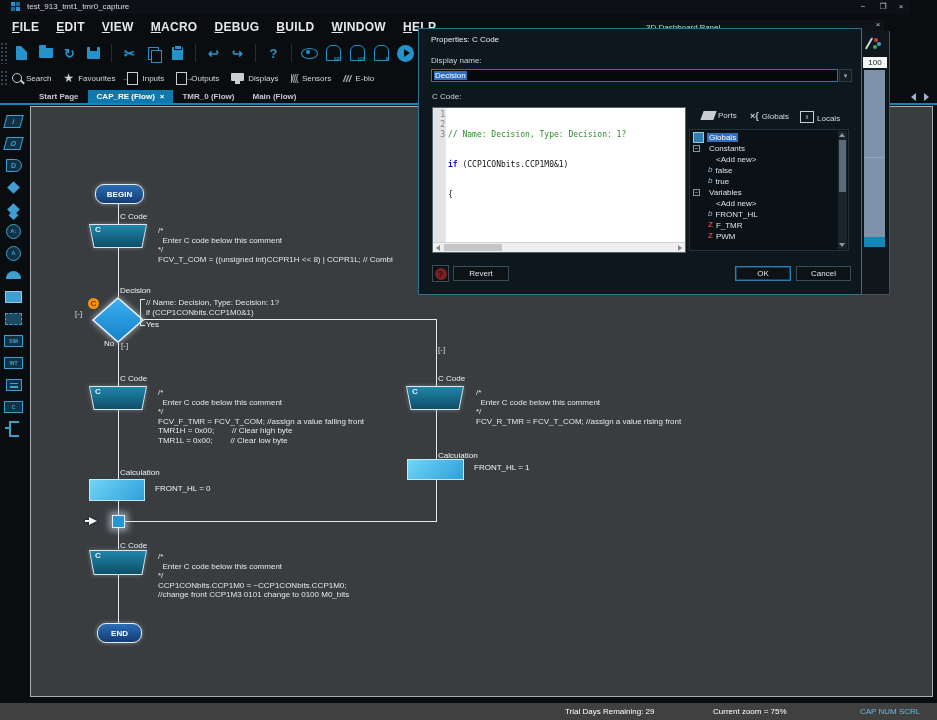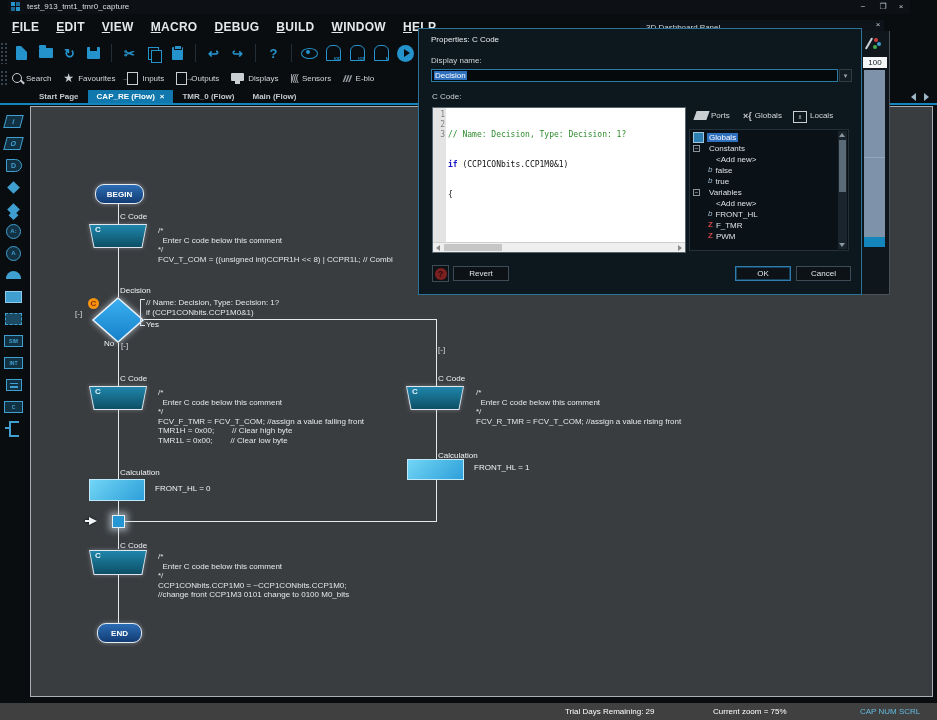--- a/index.html
+++ b/index.html
@@ -158,21 +158,21 @@
   #gutter{position:absolute;left:0;top:0;width:13px;height:134px;background:#e4e4e4;color:#808080;
           text-align:right;padding:2px 1px 0 0;box-sizing:border-box;line-height:10px;}
   #codelines{position:absolute;left:15px;top:2px;line-height:10px;color:#101010;white-space:pre;}
   .tok-com{color:#2e8b2e;}
   .tok-kw{color:#1414c8;font-weight:bold;}
   #hscroll{position:absolute;left:0;bottom:0;width:100%;height:10px;background:#efefef;border-top:1px solid #d0d0d0;box-sizing:border-box;}
   #hscroll .thumb{position:absolute;left:11px;top:1px;width:58px;height:7px;background:#c6c6c6;}
   #hscroll .arw{position:absolute;top:2px;width:0;height:0;border-top:3px solid transparent;border-bottom:3px solid transparent;}
   #hscroll .al{left:3px;border-right:4px solid #8a8a8a;}
   #hscroll .ar{right:3px;border-left:4px solid #8a8a8a;}
-  .vtab{position:absolute;display:flex;align-items:flex-start;gap:3px;font-size:8px;color:#d4dade;}
+  .vtab{position:absolute;display:flex;align-items:flex-end;gap:3px;font-size:8px;color:#d4dade;margin-left:7px;}
   .icports{width:13px;height:9px;background:#c9ced2;transform:skewX(-20deg);}
   .icglob{font-size:9px;color:#c9ced2;font-weight:bold;}
   .icloc{width:12px;height:10px;border:1px solid #c9ced2;font-size:6px;color:#c9ced2;display:flex;align-items:center;justify-content:center;}
   #tree{position:absolute;left:270px;top:100px;width:160px;height:122px;background:#0a1218;border:1px solid #24313a;box-sizing:border-box;}
   .trow{position:absolute;height:10px;display:flex;align-items:center;gap:3px;font-size:8px;color:#dbe0e4;white-space:nowrap;}
   .trow .sel{background:#2e6fbe;color:#fff;padding:0 2px;}
   .texp{width:7px;height:7px;border:1px solid #8a949c;background:#0d151a;color:#cfd5da;font-size:6px;line-height:5px;
         text-align:center;box-sizing:border-box;}
   .tico-root{width:9px;height:9px;background:#2e7fb2;border:1px solid #9cc6de;}
   .tico-b{color:#9fb6c8;font-size:8px;font-style:italic;line-height:1;}

